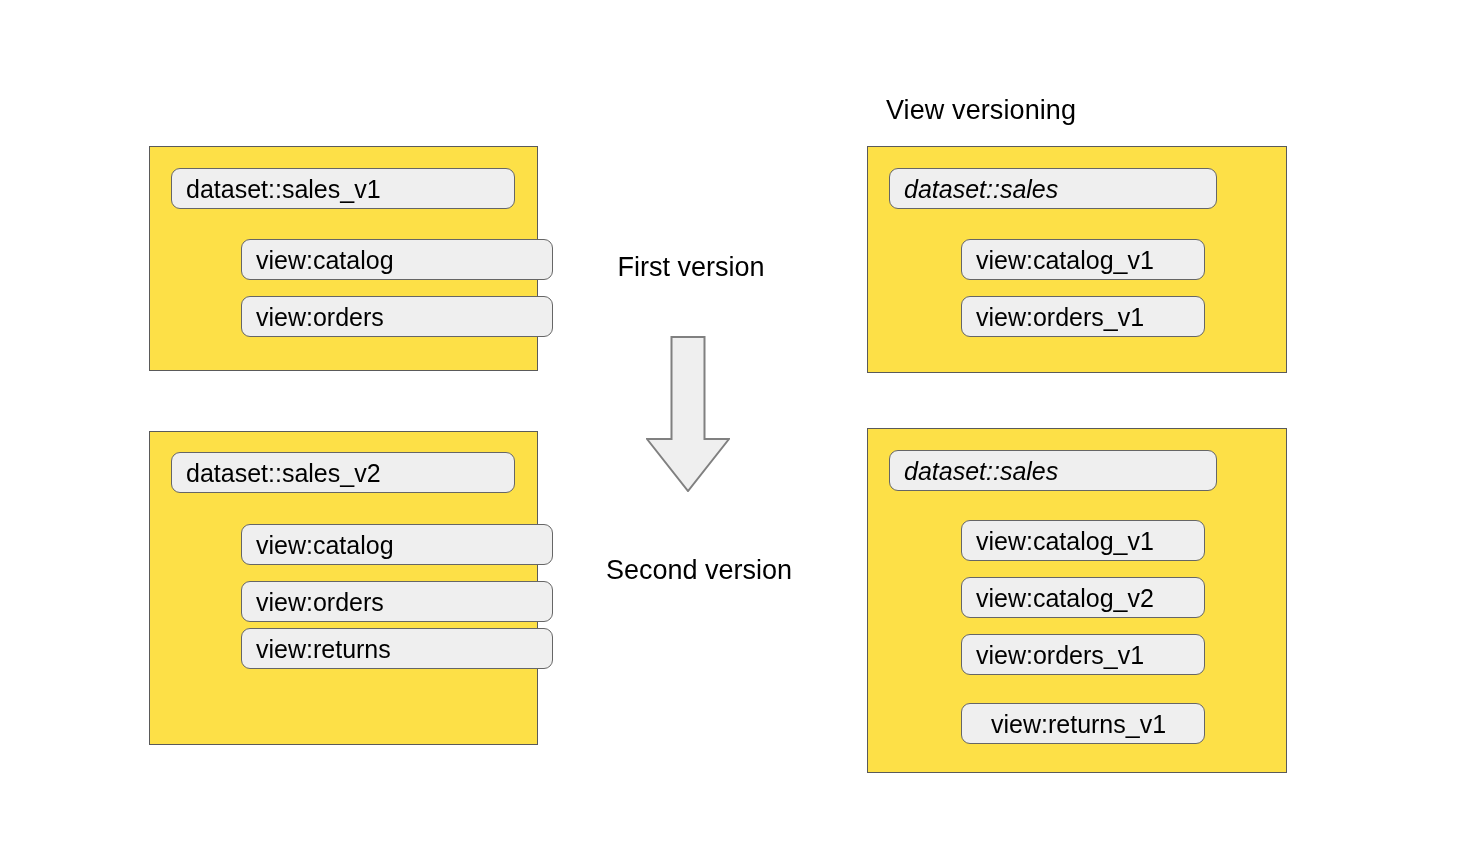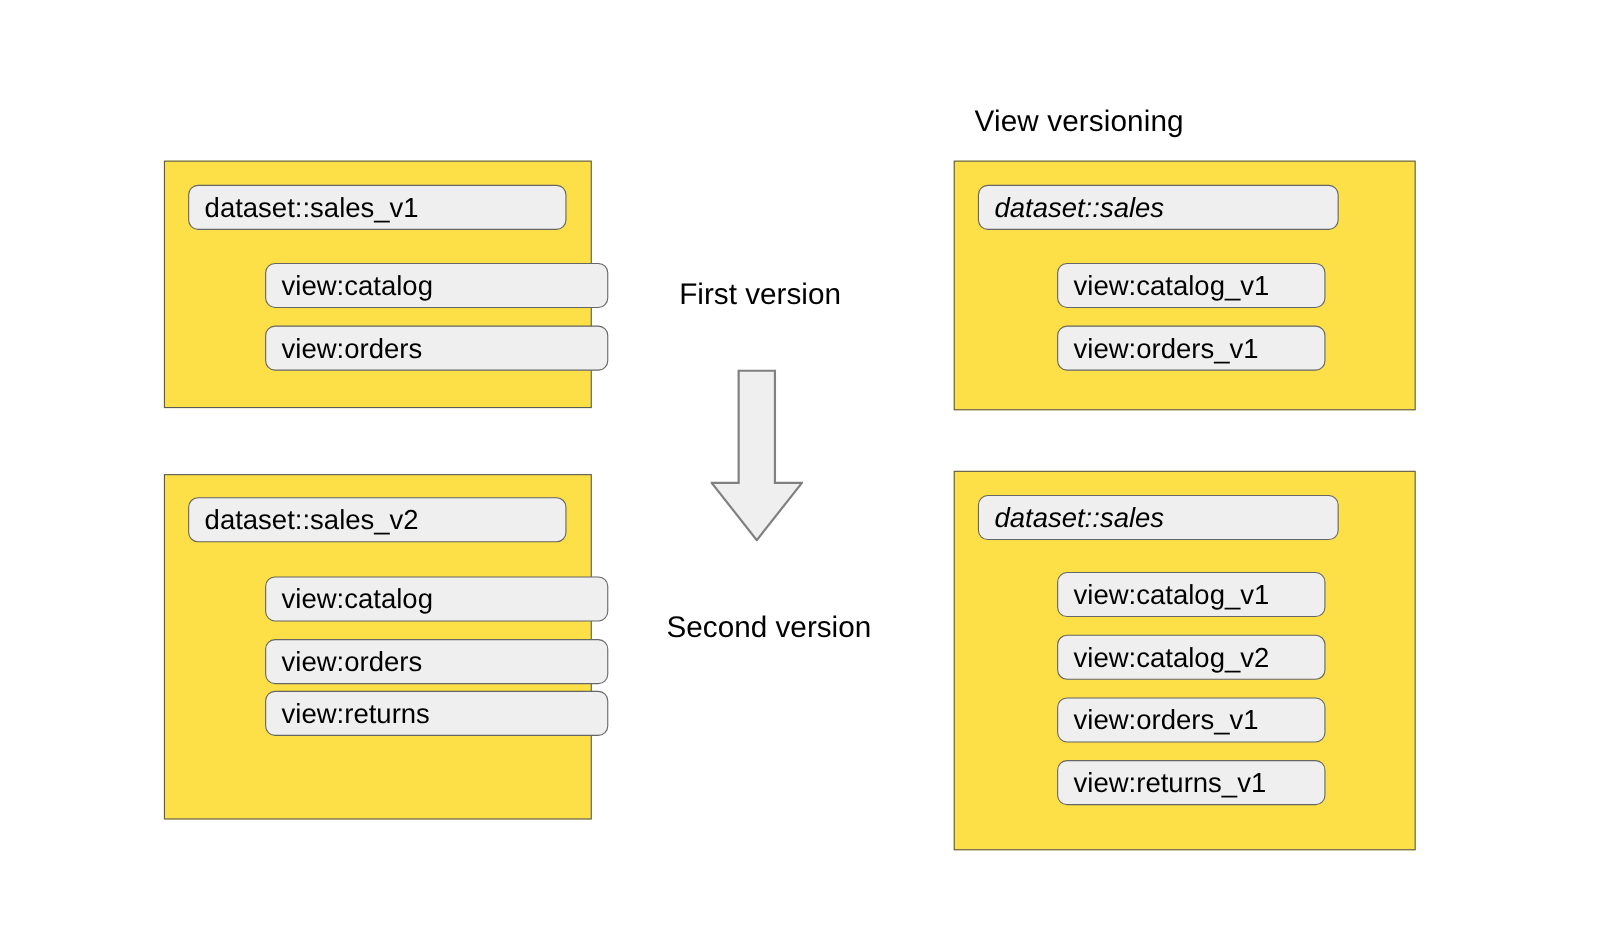--- a/index.html
+++ b/index.html
@@ -148,21 +148,21 @@
     </div>
     <div class="pill lvl-view-right" style="top:91px;">
       <span class="pill-label">view:catalog_v1</span>
     </div>
     <div class="pill lvl-view-right" style="top:148px;">
       <span class="pill-label">view:catalog_v2</span>
     </div>
     <div class="pill lvl-view-right" style="top:205px;">
       <span class="pill-label">view:orders_v1</span>
     </div>
-    <div class="pill lvl-view-right" style="top:262px;">
+    <div class="pill lvl-view-right" style="top:274px;padding-left:15px;">
       <span class="pill-label">view:returns_v1</span>
     </div>
   </div>
 
   <div class="stage-label" id="label-first">First version</div>
 
   <svg id="version-arrow" viewBox="0 0 84 156" xmlns="http://www.w3.org/2000/svg">
     <polygon points="25.5,1 58.5,1 58.5,103 83,103 42,155 1,103 25.5,103" fill="#efefef" stroke="#808080" stroke-width="2" stroke-linejoin="miter"></polygon>
   </svg>
 

